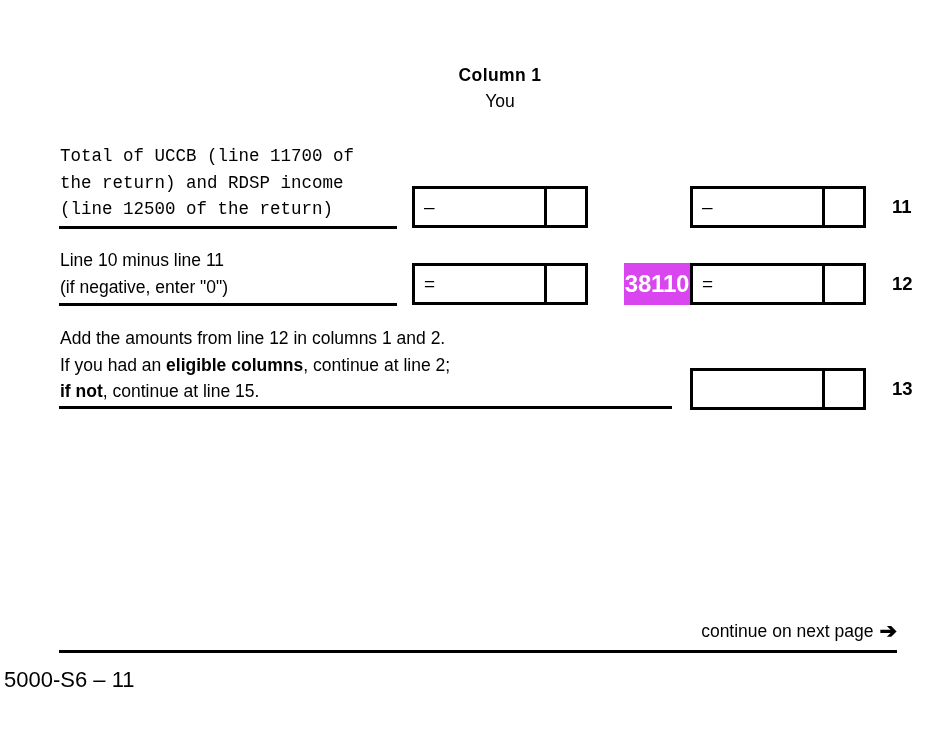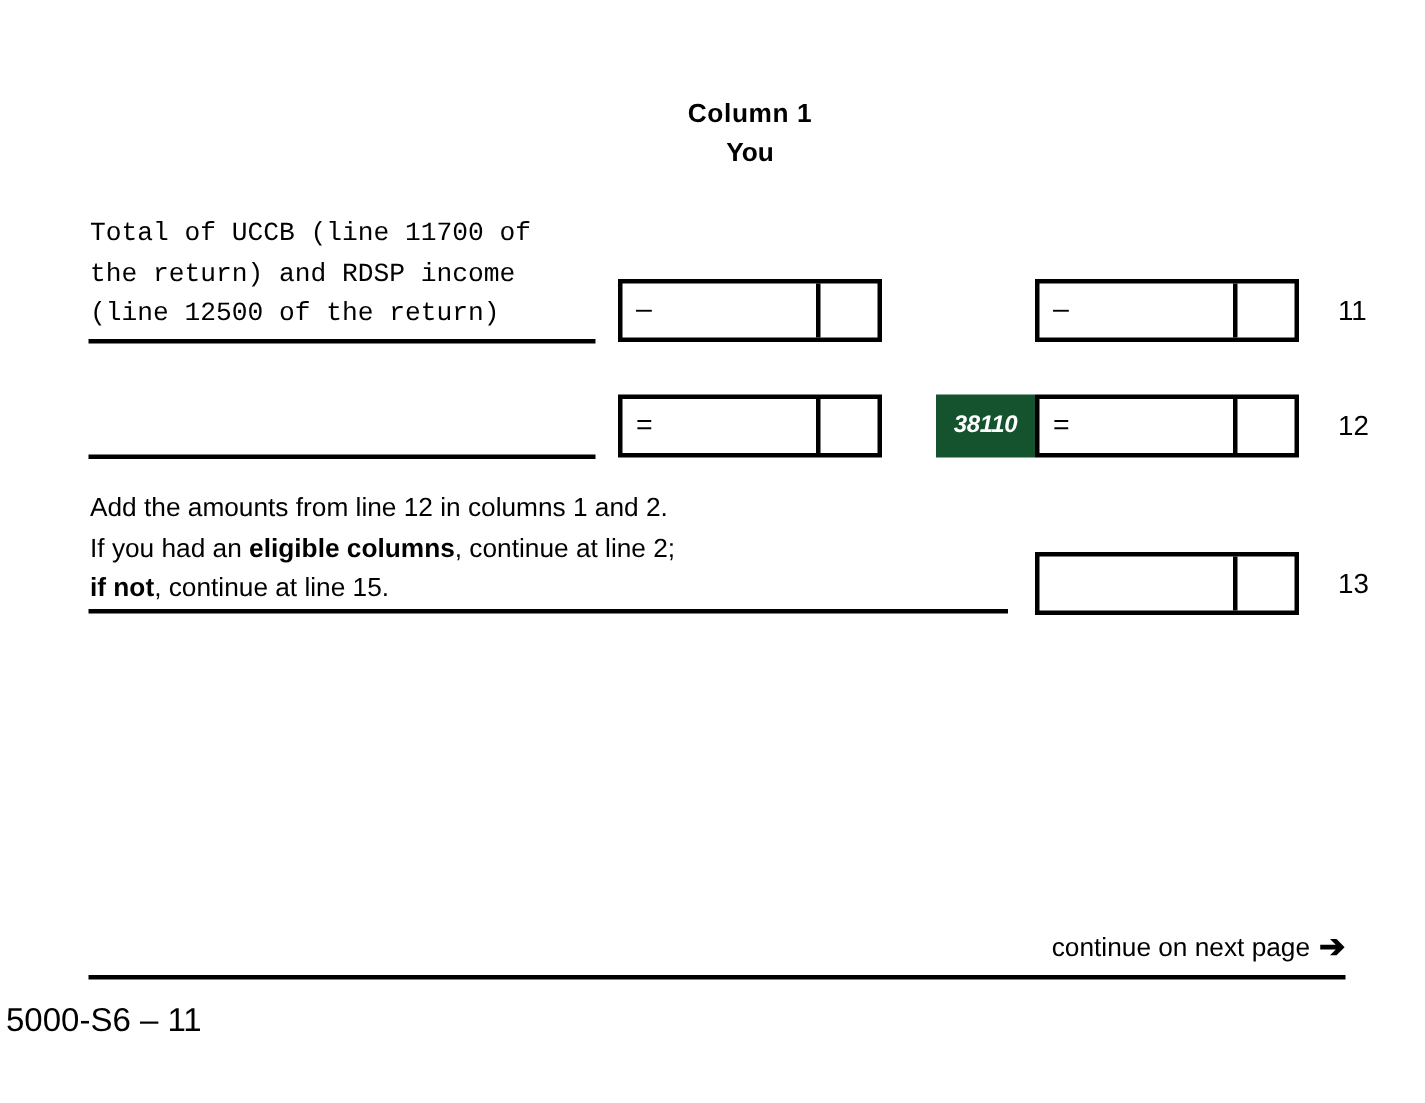--- a/index.html
+++ b/index.html
@@ -28,21 +28,21 @@
     text-align: center;
     line-height: 26px;
     font-size: 17.5px;
   }
   .col-head .ch-title {
     font-weight: bold;
     letter-spacing: 0.4px;
     display: block;
   }
   .col-head .ch-sub {
-    font-weight: bold;
+    font-weight: normal;
     display: block;
   }
   #col1-head { left: 408px; top: 62px; width: 176px; }
   #col2-head { left: 686px; top: 62px; width: 176px; }
 
   
   .label-block {
     position: absolute;
     font-size: 17.5px;
     line-height: 26.5px;
@@ -95,37 +95,36 @@
   #box-11-col1 { left: 408px; top: 186px; width: 176px; }
   #box-12-col1 { left: 408px; top: 263px; width: 176px; }
   
   #box-11-col2 { left: 686px; top: 186px; width: 176px; }
   #box-12-col2 { left: 686px; top: 263px; width: 176px; }
   #box-13-col2 { left: 686px; top: 368px; width: 176px; }
 
   
   .field-code {
     position: absolute;
-    background: #14532d;
+    background: #d946ef;
     color: #ffffff;
     font-weight: bold;
-    font-size: 16px;
+    font-size: 24px;
     letter-spacing: -0.2px;
     display: flex;
     align-items: center;
     justify-content: center;
     height: 42px;
-    font-style: italic;
   }
   #code-38110 { left: 620px; top: 263px; width: 66px; }
 
   
   .line-no {
     position: absolute;
-    font-weight: normal;
+    font-weight: bold;
     font-size: 18.5px;
     line-height: 42px;
     left: 888px;
     width: 40px;
   }
   #lineno-11 { top: 186px; }
   #lineno-12 { top: 263px; }
   #lineno-13 { top: 368px; }
 
   
@@ -176,20 +175,22 @@
 
   <div class="amount-box" id="box-11-col2">
     <div class="dollars">
       <span class="op">–</span>
     </div>
     <div class="cents"></div>
   </div>
 
   <div class="line-no" id="lineno-11">11</div>
 
+  <div class="label-block" id="label-12">Line 10 minus line 11
+(if negative, enter "0")</div>
   <div class="rule" id="rule-12"></div>
 
   <div class="amount-box" id="box-12-col1">
     <div class="dollars">
       <span class="op">=</span>
     </div>
     <div class="cents"></div>
   </div>
 
   <div class="field-code" id="code-38110">38110</div>

